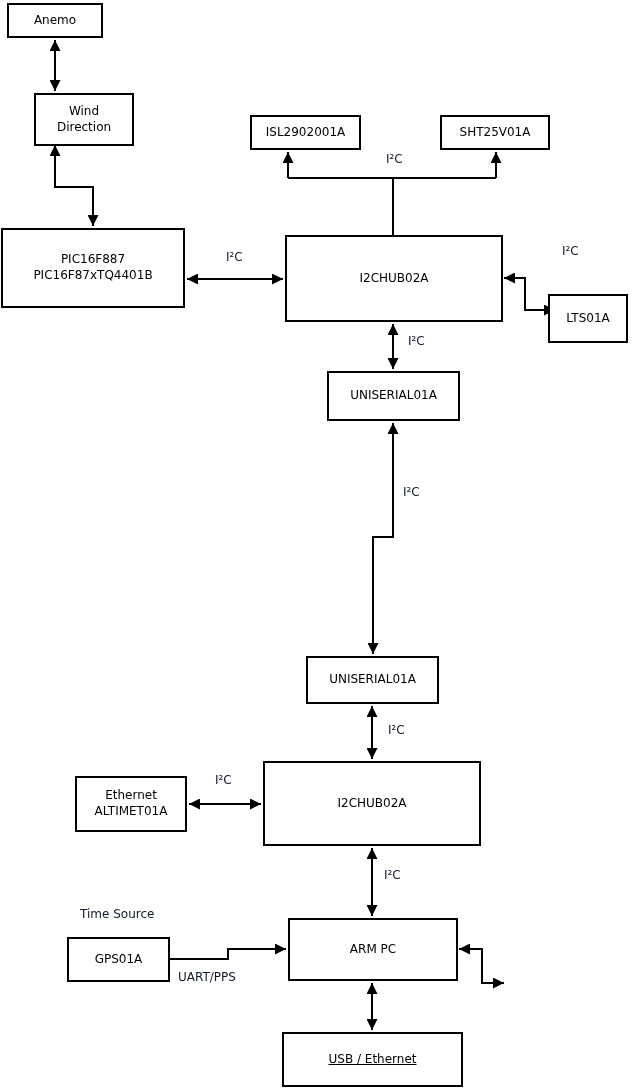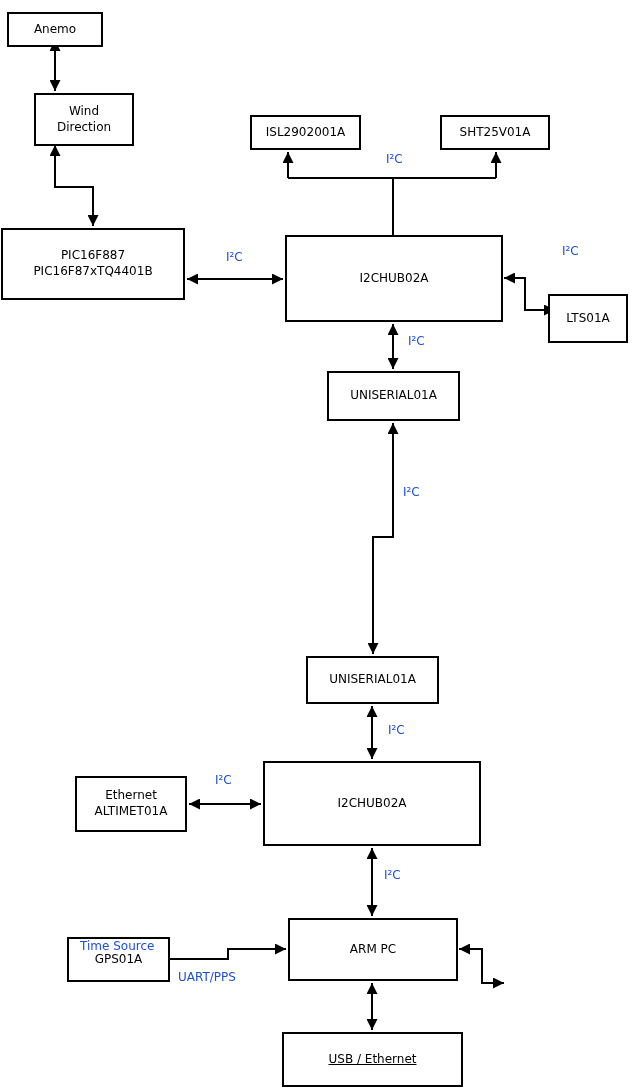--- a/index.html
+++ b/index.html
@@ -10,21 +10,21 @@
   }
   .node {
     position:absolute; box-sizing:border-box;
     border:2px solid #000000; background:#ffffff;
     display:flex; align-items:center; justify-content:center;
     text-align:center; white-space:pre-line;
     font-size:12px; line-height:1.3; color:#000000;
   }
   .wire-label {
     position:absolute; font-size:12px; line-height:1.1;
-    white-space:nowrap; color:#1d4ed8; background:#ffffff;
+    white-space:nowrap; color:#0f172a; background:#ffffff;
   }
   svg.wires { position:absolute; left:0; top:0; }
   svg.wires path { stroke:#000000; stroke-width:2; fill:none; }
 </style>
 </head>
 <body>
 
 <div class="canvas">
 
   <svg class="wires" width="640" height="1089">
@@ -46,24 +46,24 @@
       <path d="M393,423 V537 H373 V654" marker-start="url(#ah)" marker-end="url(#ah)"></path>
       <path d="M372,706 V759" marker-start="url(#ah)" marker-end="url(#ah)"></path>
       <path d="M189,804 H261" marker-start="url(#ah)" marker-end="url(#ah)"></path>
       <path d="M372,848 V916" marker-start="url(#ah)" marker-end="url(#ah)"></path>
       <path d="M170,959 H228 V949 H286" marker-end="url(#ah)"></path>
       <path d="M459,949 H482 V983 H504" marker-start="url(#ah)" marker-end="url(#ah)"></path>
       <path d="M372,983 V1030" marker-start="url(#ah)" marker-end="url(#ah)"></path>
     </g>
   </svg>
 
-  <div class="node" style="left:7px;   top:3px;   width:96px;  height:35px;margin-top:9px;">Anemo</div>
+  <div class="node" style="left:7px;   top:3px;   width:96px;  height:35px;">Anemo</div>
   <div class="node" style="left:6px;   top:93px;  width:100px; height:53px;margin-left:28px;">Wind
 Direction</div>
-  <div class="node" style="left:1px;   top:228px; width:184px; height:72px;">PIC16F887
+  <div class="node" style="left:1px;   top:228px; width:184px; height:80px;">PIC16F887
 PIC16F87xTQ4401B</div>
   <div class="node" style="left:250px; top:115px; width:111px; height:35px;">ISL2902001A</div>
   <div class="node" style="left:440px; top:115px; width:110px; height:35px;">SHT25V01A</div>
   <div class="node" style="left:285px; top:235px; width:218px; height:87px;">I2CHUB02A</div>
   <div class="node" style="left:548px; top:294px; width:80px;  height:49px;">LTS01A</div>
   <div class="node" style="left:327px; top:371px; width:133px; height:50px;">UNISERIAL01A</div>
   <div class="node" style="left:306px; top:656px; width:133px; height:48px;">UNISERIAL01A</div>
   <div class="node" style="left:75px;  top:776px; width:112px; height:56px;">Ethernet
 ALTIMET01A</div>
   <div class="node" style="left:263px; top:761px; width:218px; height:85px;">I2CHUB02A</div>
@@ -72,16 +72,16 @@
   <div class="node" style="left:282px; top:1032px;width:181px; height:55px;text-decoration:underline;">USB / Ethernet</div>
 
   <span class="wire-label" style="left:386px; top:153px;">I²C</span>
   <span class="wire-label" style="left:226px; top:251px;">I²C</span>
   <span class="wire-label" style="left:562px; top:245px;">I²C</span>
   <span class="wire-label" style="left:408px; top:335px;">I²C</span>
   <span class="wire-label" style="left:403px; top:486px;">I²C</span>
   <span class="wire-label" style="left:388px; top:724px;">I²C</span>
   <span class="wire-label" style="left:215px; top:774px;">I²C</span>
   <span class="wire-label" style="left:384px; top:869px;">I²C</span>
-  <span class="wire-label" style="left:80px;  top:908px;margin-top:32px;">Time Source</span>
+  <span class="wire-label" style="left:80px;  top:908px;">Time Source</span>
   <span class="wire-label" style="left:178px; top:971px;">UART/PPS</span>
 
 </div>
 
 </body></html>

